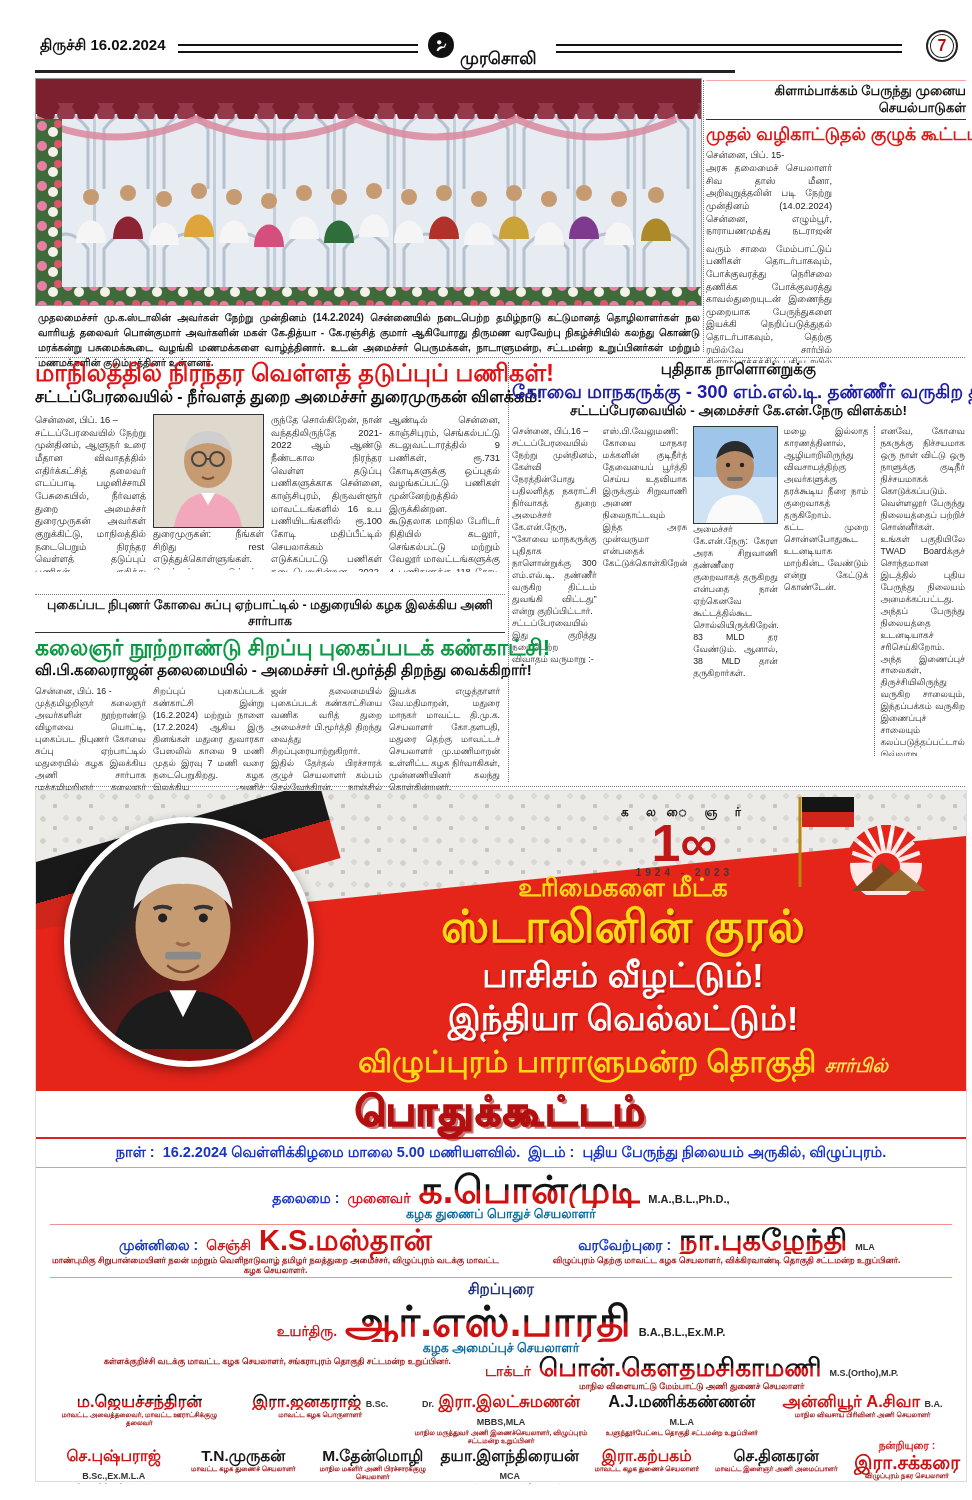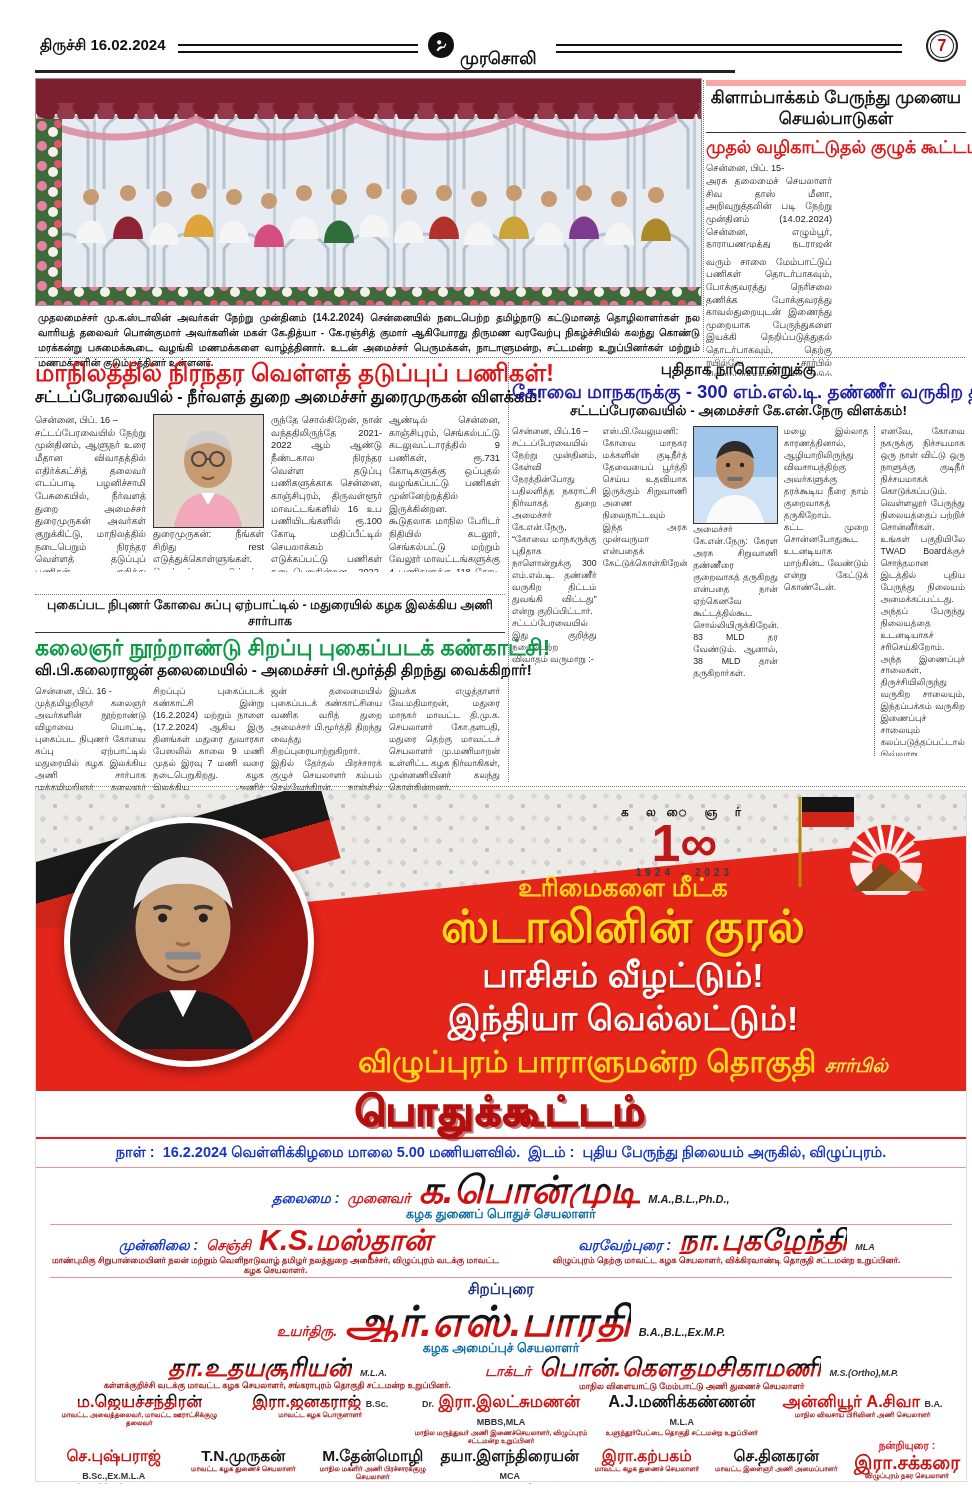--- a/index.html
+++ b/index.html
@@ -26,21 +26,21 @@
   
   .kicker{font-weight:700;text-align:center;color:#151515;}
   .headline{font-weight:800;text-align:center;white-space:nowrap;line-height:1.05;}
   .subhead{font-weight:700;text-align:center;color:#101010;white-space:nowrap;}
   .bodytxt{font-size:9.3px;line-height:1.36;text-align:justify;white-space:pre-line;color:#222;overflow:hidden;}
   .cols{display:flex;overflow:hidden;}
   .cols>div{overflow:hidden;}
 
   
   .art1{position:absolute;left:706px;top:80px;width:260px;}
-  .art1 .kicker{font-size:17px;border-top:6px solid #fca5a5;border-bottom:1px solid #333;padding:2px 0;}
+  .art1 .kicker{font-size:13px;border-top:1px solid #fca5a5;border-bottom:1px solid #333;padding:2px 0;text-align:right;}
   .art1 .headline{font-size:17.5px;color:#e01616;margin:5px 0 6px;}
   .art1 .cols{gap:8px;height:214px;flex-direction:column;}
   .art1 .cols>div{width:126px;}
 
   
   .art2{position:absolute;left:35px;top:360px;width:470px;}
   .art2 .headline{font-size:24px;color:#e01616;}
   .art2 .subhead{font-size:16px;margin-top:3px;}
   .art2 .cols{gap:7px;height:158px;margin-top:6px;}
   .art2 .cols>div{width:111px;}
@@ -91,21 +91,21 @@
   .slg-sarbil{font-size:19px;font-style:italic;font-weight:700;color:#ffe34d;}
   .ad-meet{height:46px;display:flex;align-items:flex-start;justify-content:center;background:#fff;}
   .meet{font-size:40px;font-weight:900;letter-spacing:2px;color:#cf1212;line-height:1;}
   @supports (-webkit-text-stroke:2px red){
     .meet{color:#fff;-webkit-text-stroke:2px #b40f0f;text-shadow:3px 3px 0 rgba(150,10,10,.55);}
   }
   .ad-sched{height:28px;border-top:2px solid #e02020;display:flex;align-items:center;justify-content:center;gap:8px;
     font-size:14.5px;font-weight:800;color:#1736c8;white-space:nowrap;}
   .ad-names{position:relative;height:312px;border-top:1px solid #f09090;text-align:center;overflow:hidden;padding:2px 14px;}
   .nrow{border-bottom:1px solid #f09090;padding:2px 0;}
-  .inlinec{display:flex;align-items:baseline;justify-content:center;gap:8px;white-space:nowrap;font-style:italic;}
+  .inlinec{display:flex;align-items:baseline;justify-content:center;gap:8px;white-space:nowrap;}
   .lbl{font-size:14px;font-weight:800;color:#1736c8;}
   .pfx{font-size:14px;font-weight:800;color:#d31920;}
   .deg{font-size:11px;font-weight:700;color:#222;}
   .role{font-size:12.5px;font-weight:800;color:#0369a1;line-height:1.1;}
   .bigname{font-size:38px;font-weight:900;line-height:.95;}
   .medname{font-size:29px;font-weight:900;line-height:.95;}
   .tt{color:#b51111;}
   @supports (-webkit-background-clip:text){
     .tt{background:linear-gradient(#141414 47%,#cf1111 53%);-webkit-background-clip:text;background-clip:text;color:transparent;}
   }
@@ -408,24 +408,20 @@
         <div class="inlinec">
           <span class="pfx">உயர்திரு.</span>
           <span class="bigname tt" style="font-size:42px;">ஆர்.எஸ்.பாரதி</span>
           <span class="deg">B.A.,B.L.,Ex.M.P.</span>
         </div>
         <div class="role">கழக அமைப்புச் செயலாளர்</div>
       </div>
 
       <div class="sp2">
         <div>
-          <div class="inlinec">
-            <span class="medname tt" style="font-size:25px;">தா.உதயசூரியன்</span>
-            <span class="sfx">M.L.A.</span>
-          </div>
           <div class="descs">கள்ளக்குறிச்சி வடக்கு மாவட்ட கழக செயலாளர், சங்கராபுரம் தொகுதி சட்டமன்ற உறுப்பினர்.</div>
         </div>
         <div>
           <div class="inlinec">
             <span class="pfx">டாக்டர்</span>
             <span class="medname tt" style="font-size:25px;">பொன்.கௌதமசிகாமணி</span>
             <span class="sfx">M.S.(Ortho),M.P.</span>
           </div>
           <div class="descs">மாநில விளையாட்டு மேம்பாட்டு அணி துணைச் செயலாளர்</div>
         </div>

